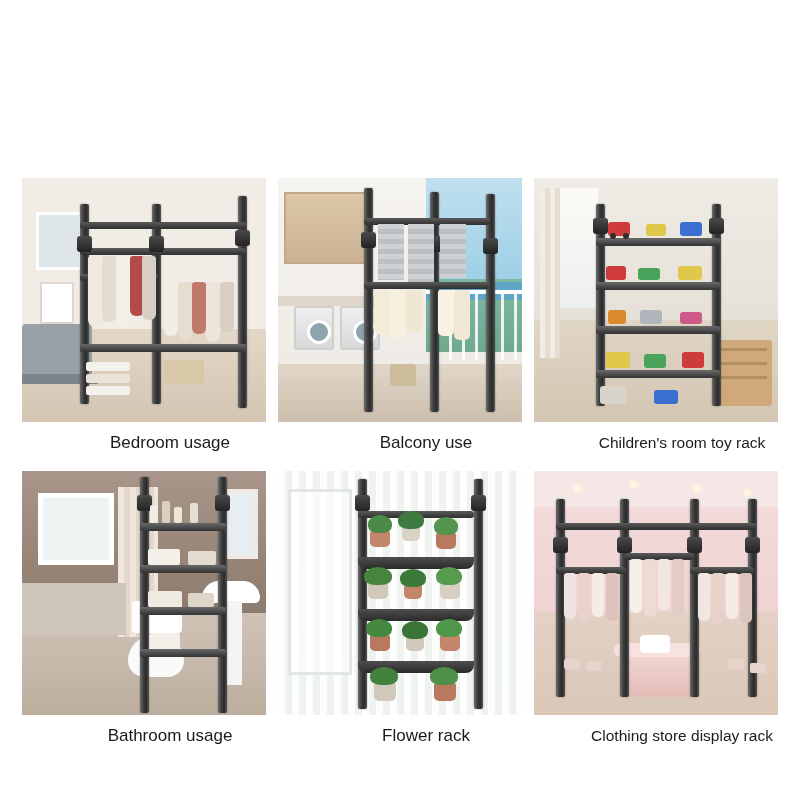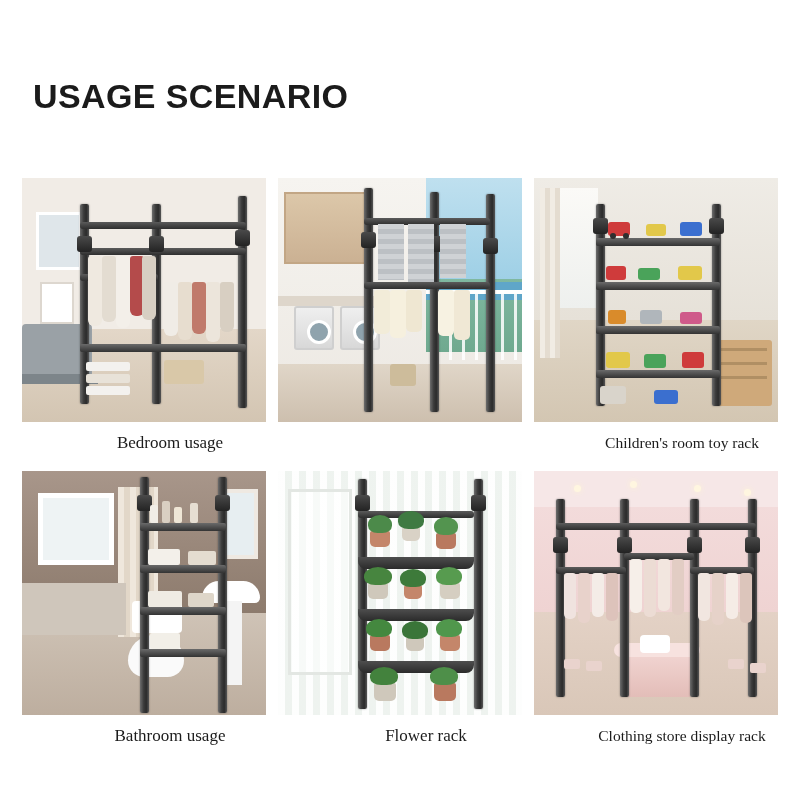--- a/index.html
+++ b/index.html
@@ -62,21 +62,21 @@
   .grid {
     position: absolute;
     left: 22px;
     top: 178px;
     width: 756px;
     display: grid;
     grid-template-columns: repeat(3, 244px);
     grid-column-gap: 12px;
     grid-row-gap: 8px;
   }
-  .cell { width: 296px; font-family: Liberation Serif, serif; }
+  .cell { width: 296px; }
   .thumb {
     width: 244px;
     height: 244px;
     position: relative;
     overflow: hidden;
     background: #e9e9e9;
   }
   .caption {
     text-align: center;
     font-size: 17px;
@@ -183,21 +183,20 @@
   .s6 .pot { position:absolute; border-radius:2px 2px 5px 5px; }
   .s6 .leaf { position:absolute; border-radius:50% 50% 40% 40%; }
   .s6 .basket { position:absolute; height:12px; background:linear-gradient(180deg,#4e4e4e,#2b2b2b); border-radius:0 0 8px 8px; }
 </style>
 </head>
 <body>
 
 <div class="page">
 
 
-  <h1 class="title">USAGE SCENARIO</h1>
 
   <div class="grid">
 
     <div class="cell">
       <div class="thumb">
         <div class="scene s1">
           <div class="wallpanel"></div>
           <div class="win"></div>
           <div class="art"></div>
           <div class="lamp"></div>
@@ -264,20 +263,21 @@
 
           <div class="hang" style="left:96px; top:112px; height:44px; background:#f2ecd9;"></div>
           <div class="hang" style="left:112px; top:112px; height:48px; background:#f6f0de;"></div>
           <div class="hang" style="left:128px; top:112px; height:42px; background:#efe7d2;"></div>
           <div class="hang" style="left:160px; top:112px; height:46px; background:#f7f2e2;"></div>
           <div class="hang" style="left:176px; top:112px; height:50px; background:#f0e8d5;"></div>
 
           <div style="position:absolute; left:112px; top:186px; width:26px; height:22px; background:#cdbc9b; border-radius:3px;"></div>
         </div>
       </div>
+      <div class="caption">Balcony use</div>
     </div>
 
     <div class="cell">
       <div class="thumb">
         <div class="scene s4">
           <div class="win"></div>
           <div class="drape"></div>
           <div class="cabinet"></div>
 
           <div class="post" style="left:62px; top:26px; height:202px;"></div>

